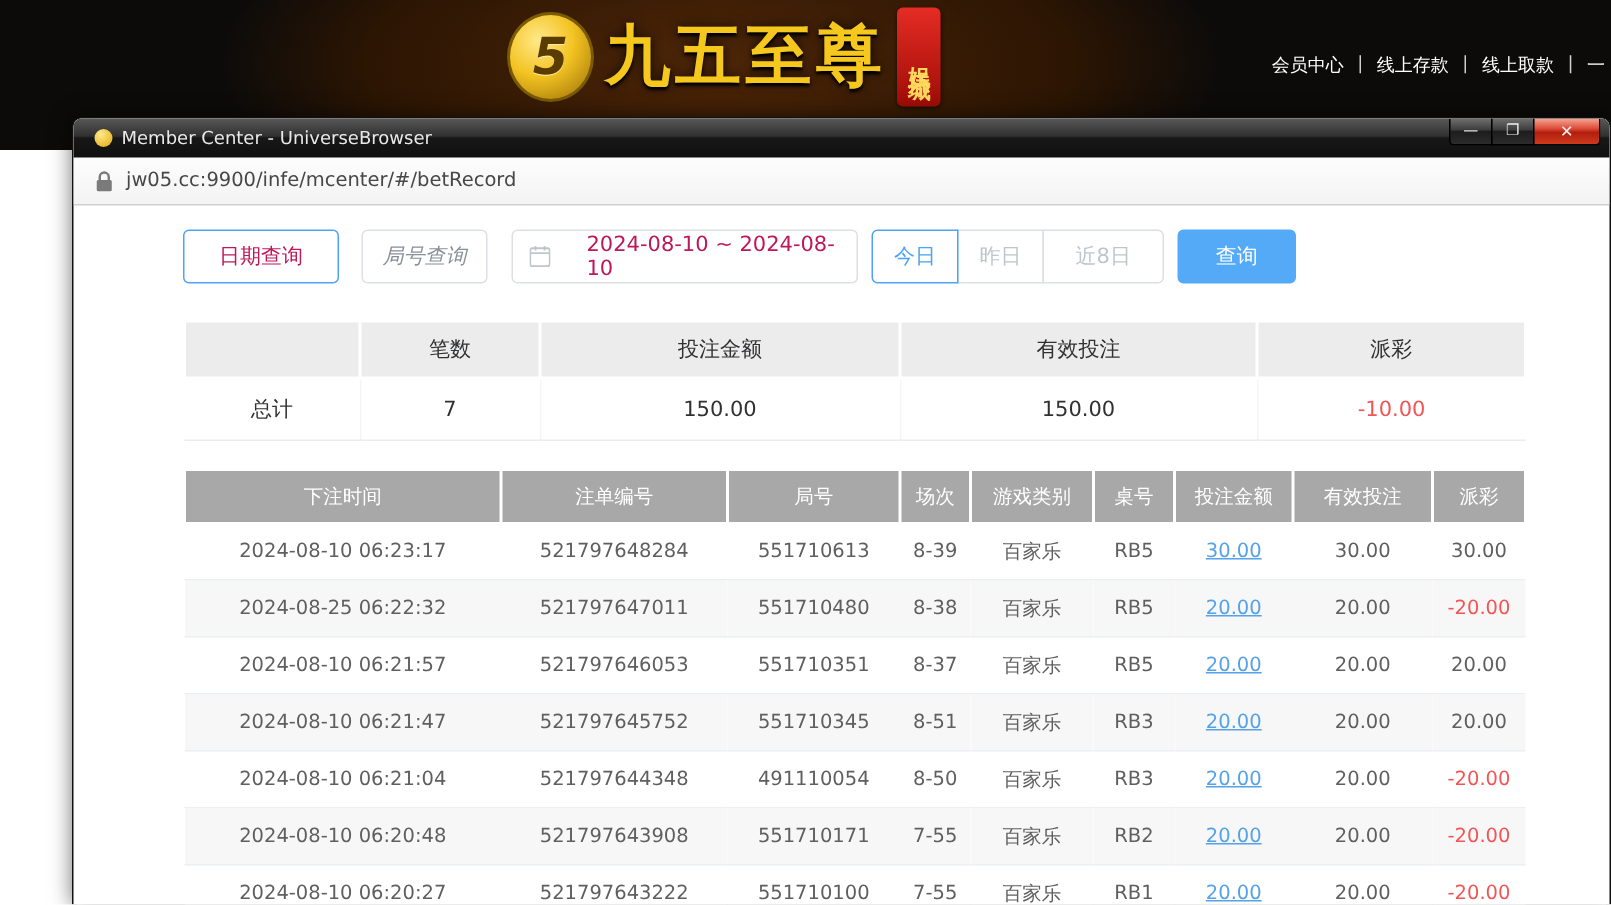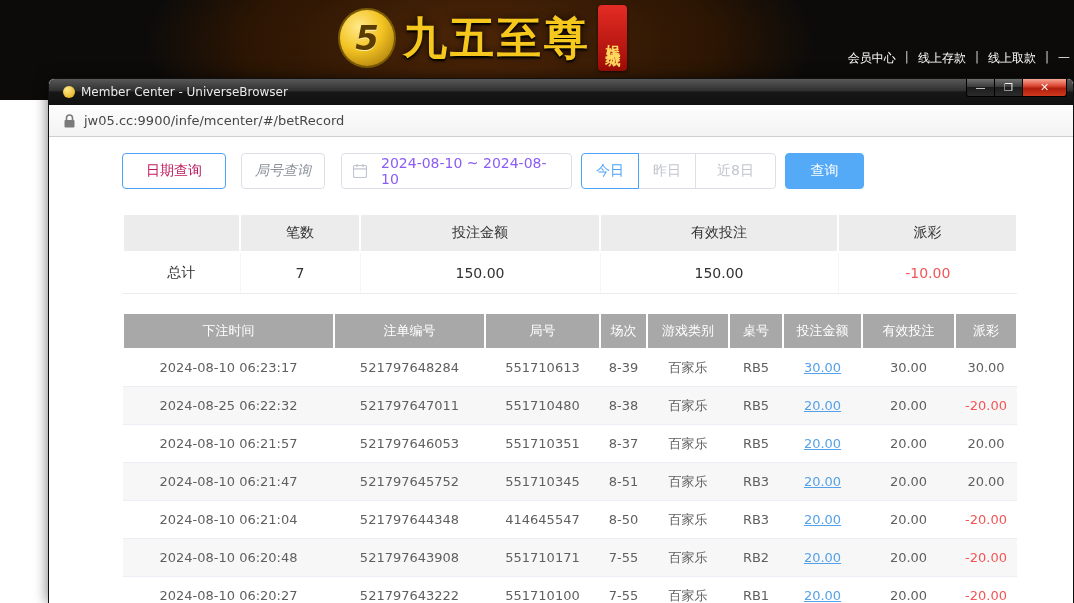--- a/index.html
+++ b/index.html
@@ -34,21 +34,21 @@
   }
   .logo-badge{
     writing-mode:vertical-rl; text-orientation:upright;
     background:linear-gradient(#e42c24,#9f0c06);
     color:#ffd95e; font-size:15px; font-weight:bold;
     padding:5px 5px; border-radius:4px; letter-spacing:4px;
     height:66px; display:flex; align-items:center; justify-content:center;
     box-shadow:0 1px 3px rgba(0,0,0,.6);
   }
   .header-links{
-    position:absolute; top:50px; right:4px;
+    position:absolute; top:35px; right:4px;
     display:flex; align-items:flex-start; gap:9px;
     color:#fff; font-size:12px; white-space:nowrap; overflow:hidden; max-width:240px;
   }
   .header-links .sep{ color:#cfcfcf; }
   .header-links .hl{ cursor:pointer; }
 
   
   .browser{
     position:absolute; left:48px; top:78px; width:1026px; height:525px;
     background:#fff; border:1px solid #101010; border-bottom:none;
@@ -94,22 +94,22 @@
   .toolbar{ display:flex; align-items:center; }
   .btn{
     height:36px; border-radius:4px; border:1px solid #dcdfe6; background:#fff;
     font-size:14px; color:#666; display:flex; align-items:center; justify-content:center;
     cursor:pointer; user-select:none;
   }
   .btn.outline-primary{ color:#be185d; border-color:#4da3f7; width:104px; }
   .btn.plain{ width:84px; margin-left:15px; color:#8a8f99;font-style:italic; }
   .date-input{
     margin-left:16px; width:231px; height:36px; border:1px solid #dcdfe6; border-radius:4px;
-    display:flex; align-items:center; padding:0 11px; gap:14px;
-    color:#8b5cf6; font-size:14px; cursor:pointer; background:#fff;
+    display:flex; align-items:center; padding:0 11px; gap:24px;
+    color:#be185d; font-size:14px; cursor:pointer; background:#fff;
   }
   .btn-group{ display:flex; margin-left:9px; }
   .btn-group .btn{ width:58px; border-radius:0; margin-left:-1px; color:#c0c4cc; }
   .btn-group .btn:first-child{ margin-left:0; border-radius:4px 0 0 4px; }
   .btn-group .btn:last-child{ border-radius:0 4px 4px 0; width:81px; }
   .btn-group .btn.active{ color:#4da3f7; border-color:#4da3f7; position:relative; z-index:2; }
   .btn.primary{ margin-left:9px; width:79px; background:#55aaf7; border-color:#55aaf7; color:#fff; }
 
   table{ border-collapse:collapse; table-layout:fixed; }
   .summary{ width:894px; margin-top:24px; font-size:14px; }
@@ -295,21 +295,21 @@
             <td>8-51</td>
             <td>百家乐</td>
             <td>RB3</td>
             <td><a class="amount-link">20.00</a></td>
             <td>20.00</td>
             <td>20.00</td>
           </tr>
           <tr>
             <td>2024-08-10 06:21:04</td>
             <td>521797644348</td>
-            <td>414645547</td>
+            <td>491110054</td>
             <td>8-50</td>
             <td>百家乐</td>
             <td>RB3</td>
             <td><a class="amount-link">20.00</a></td>
             <td>20.00</td>
             <td class="neg">-20.00</td>
           </tr>
           <tr class="stripe">
             <td>2024-08-10 06:20:48</td>
             <td>521797643908</td>

